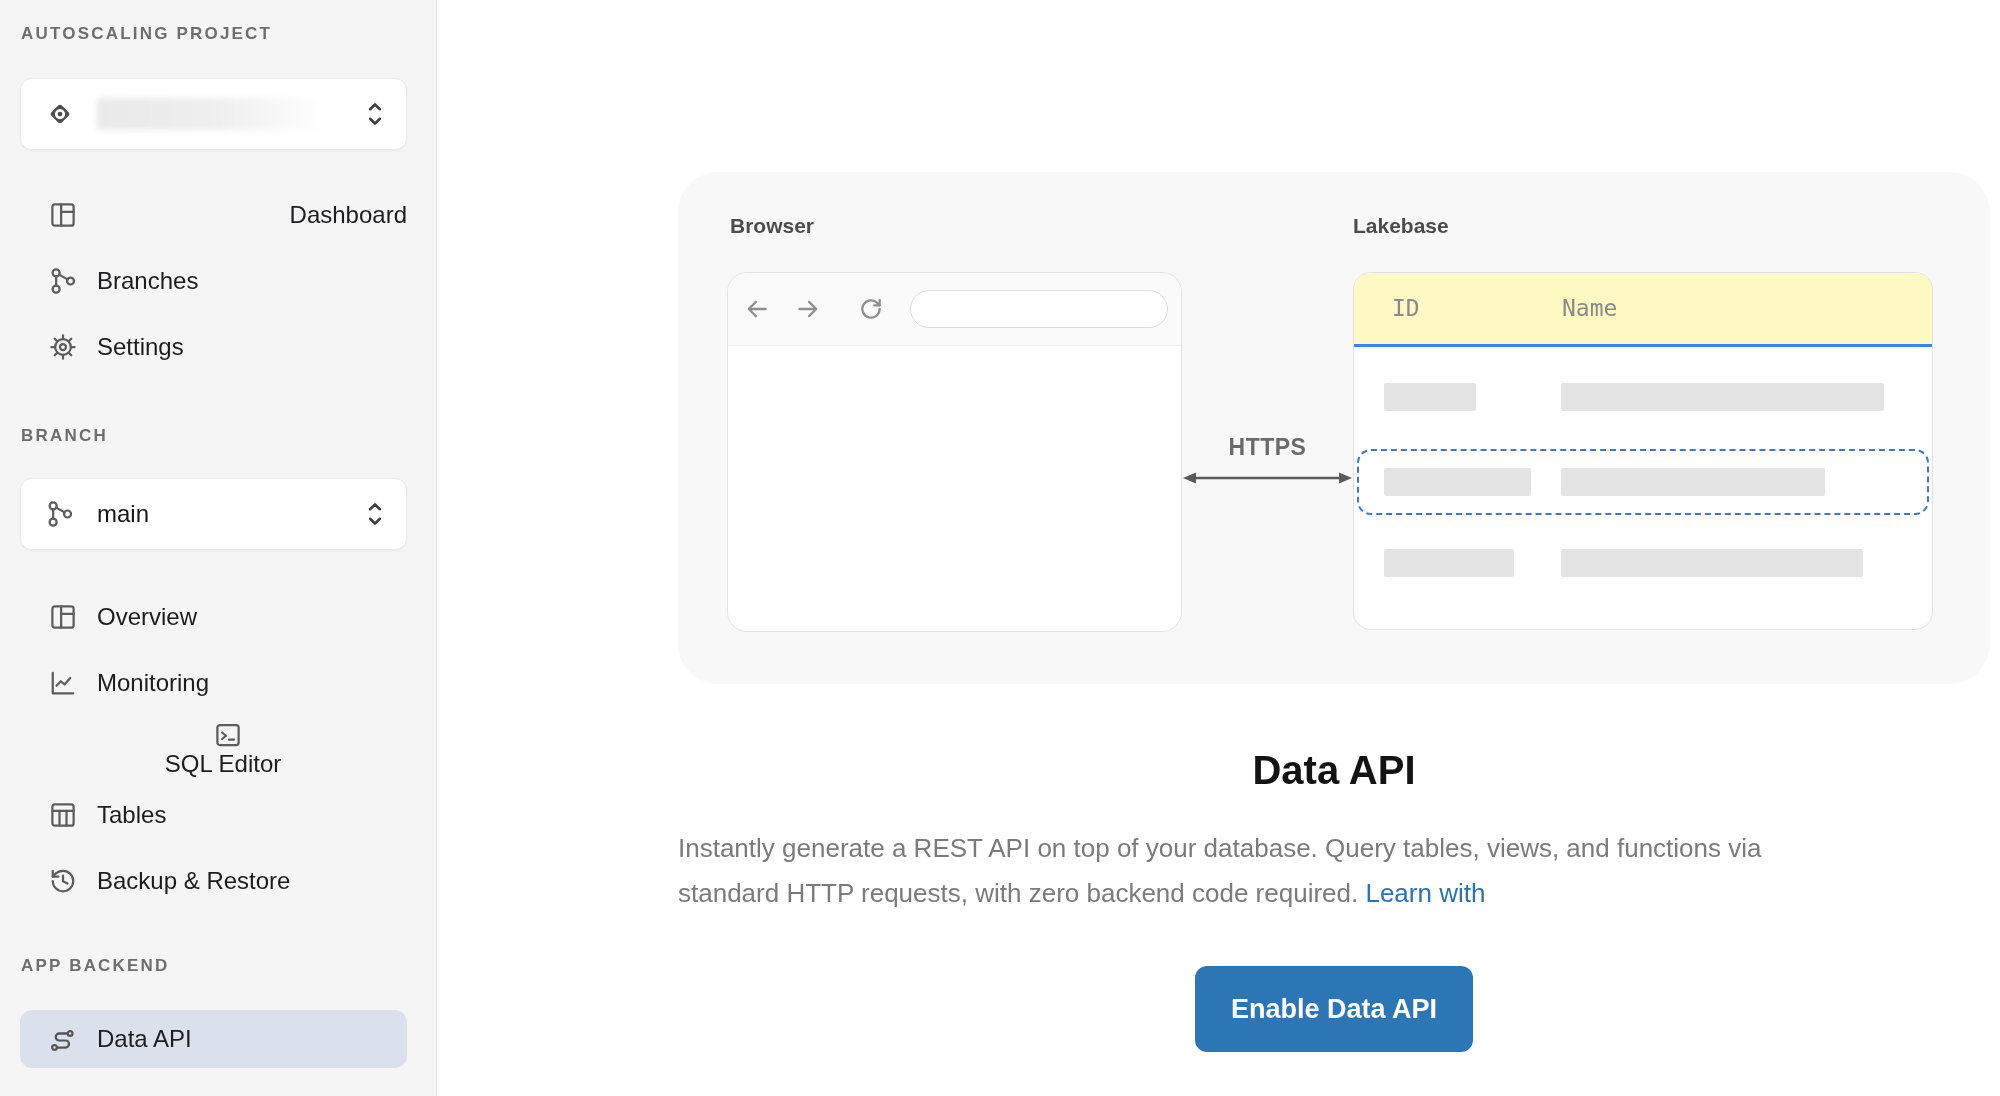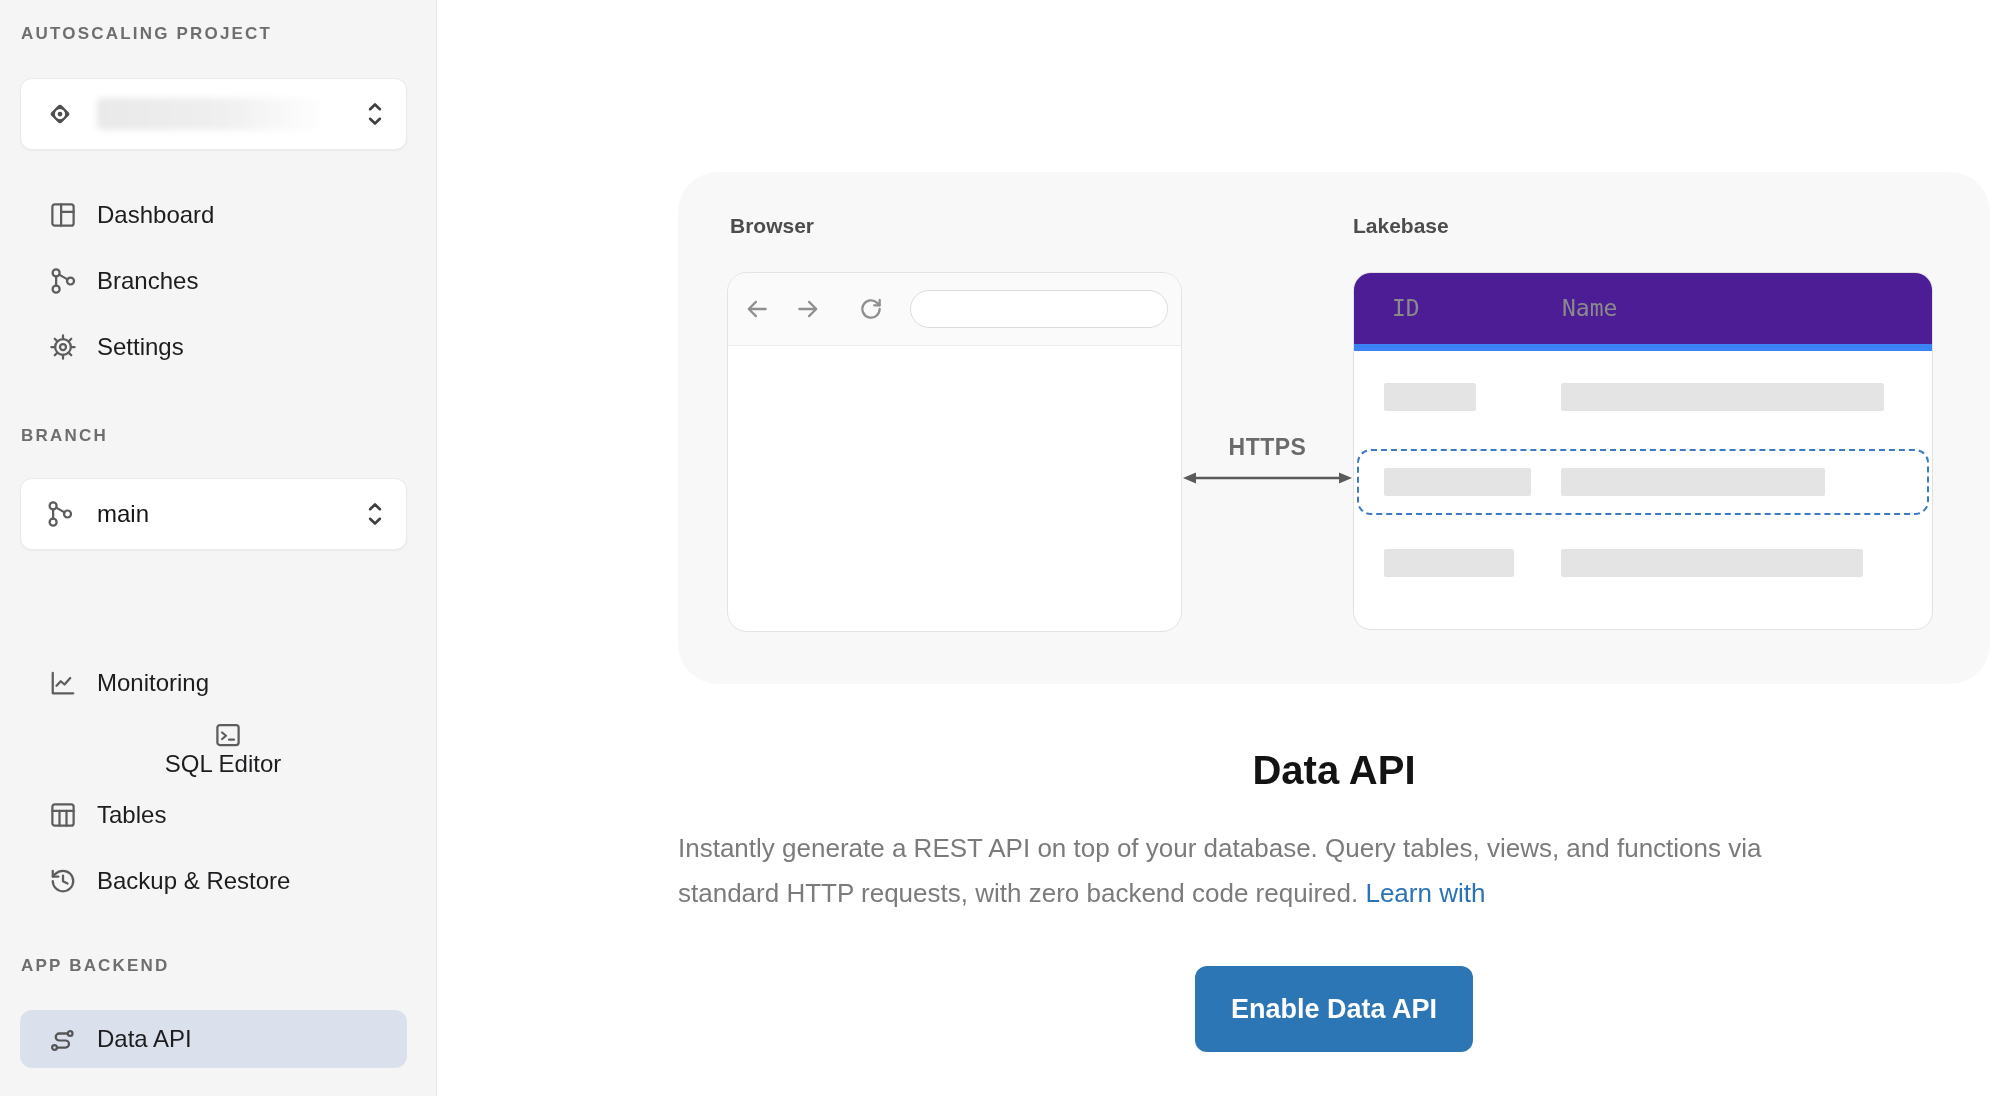--- a/index.html
+++ b/index.html
@@ -38,21 +38,21 @@
   .tb-back{left:16px;}
   .tb-forward{left:67px;}
   .tb-reload{left:130px;}
   .url-pill{position:absolute;left:182px;top:17px;width:258px;height:38px;background:#fff;
             border:1.5px solid #dcdcdc;border-radius:19px;box-sizing:border-box;}
   .connector{position:absolute;left:504px;top:262px;width:171px;text-align:center;}
   .connector .http-label{font-size:23px;font-weight:700;color:#6b6b6b;letter-spacing:.5px;}
   .connector svg{margin-top:9px;}
   .lakebase-panel{position:absolute;left:675px;top:100px;width:580px;height:358px;background:#fff;
                   border:1px solid #e1e1e1;border-radius:18px;box-sizing:border-box;overflow:hidden;}
-  .lb-header{position:relative;height:71px;background:#4c1d95;border-bottom:7px solid #3b82f6;}
+  .lb-header{position:relative;height:71px;background:#fef9c3;border-bottom:3px solid #3b82f6;}
   .lb-col{position:absolute;top:0;line-height:71px;font-family:"DejaVu Sans Mono",monospace;
           font-size:23px;color:#8a8a8a;}
   .lb-col-id{left:38px;}
   .lb-col-name{left:208px;}
   .bar{position:absolute;height:28px;background:#e4e4e4;border-radius:2px;}
   .dashed-row{position:absolute;left:3px;top:176px;width:572px;height:66px;border:2.5px dashed #3b7ac4;
               border-radius:14px;box-sizing:border-box;}
   .heading{position:absolute;left:240px;top:748px;width:1312px;margin:0;text-align:center;
            font-size:40px;font-weight:700;color:#131313;}
   .description{position:absolute;left:240px;top:826px;width:1312px;margin:0;text-align:left;
@@ -82,21 +82,21 @@
       </span>
       <span class="redacted"></span>
       <span class="updown">
         <svg viewBox="0 0 24 30" width="26" height="34" fill="none" stroke="#3f3f3f" stroke-width="2.4" stroke-linecap="round" stroke-linejoin="round">
           <polyline points="7.5,10.6 12,6.2 16.5,10.6"></polyline>
           <polyline points="7.5,19.4 12,23.8 16.5,19.4"></polyline>
         </svg>
       </span>
     </div>
 
-    <div class="nav-item" style="top:186px;">
+    <div class="nav-item" style="top:186px;justify-content:space-between;">
       <span class="nav-icon">
         <svg viewBox="0 0 24 24" width="30" height="30" fill="none" stroke="#5d5d5d" stroke-width="1.8" stroke-linecap="round" stroke-linejoin="round">
           <rect x="3.5" y="3.5" width="17" height="17" rx="2"></rect>
           <line x1="10.5" y1="3.5" x2="10.5" y2="20.5"></line>
           <line x1="10.5" y1="9.5" x2="20.5" y2="9.5"></line>
         </svg>
       </span>
       <span class="nav-label">Dashboard</span>
     </div>
 
@@ -138,20 +138,30 @@
       </span>
       <span class="sel-value">main</span>
       <span class="updown">
         <svg viewBox="0 0 24 30" width="26" height="34" fill="none" stroke="#3f3f3f" stroke-width="2.4" stroke-linecap="round" stroke-linejoin="round">
           <polyline points="7.5,10.6 12,6.2 16.5,10.6"></polyline>
           <polyline points="7.5,19.4 12,23.8 16.5,19.4"></polyline>
         </svg>
       </span>
     </div>
 
+    <div class="nav-item" style="top:588px;">
+      <span class="nav-icon">
+        <svg viewBox="0 0 24 24" width="30" height="30" fill="none" stroke="#5d5d5d" stroke-width="1.8" stroke-linecap="round" stroke-linejoin="round">
+          <rect x="3.5" y="3.5" width="17" height="17" rx="2"></rect>
+          <line x1="10.5" y1="3.5" x2="10.5" y2="20.5"></line>
+          <line x1="10.5" y1="9.5" x2="20.5" y2="9.5"></line>
+        </svg>
+      </span>
+      <span class="nav-label">Overview</span>
+    </div>
 
     <div class="nav-item" style="top:654px;">
       <span class="nav-icon">
         <svg viewBox="0 0 24 24" width="30" height="30" fill="none" stroke="#5d5d5d" stroke-width="1.8" stroke-linecap="round" stroke-linejoin="round">
           <path d="M3.8 3.8V20.2H20.2"></path>
           <polyline points="6.8,14.2 10.2,10.6 13.2,13.2 17.8,8"></polyline>
         </svg>
       </span>
       <span class="nav-label">Monitoring</span>
     </div>

